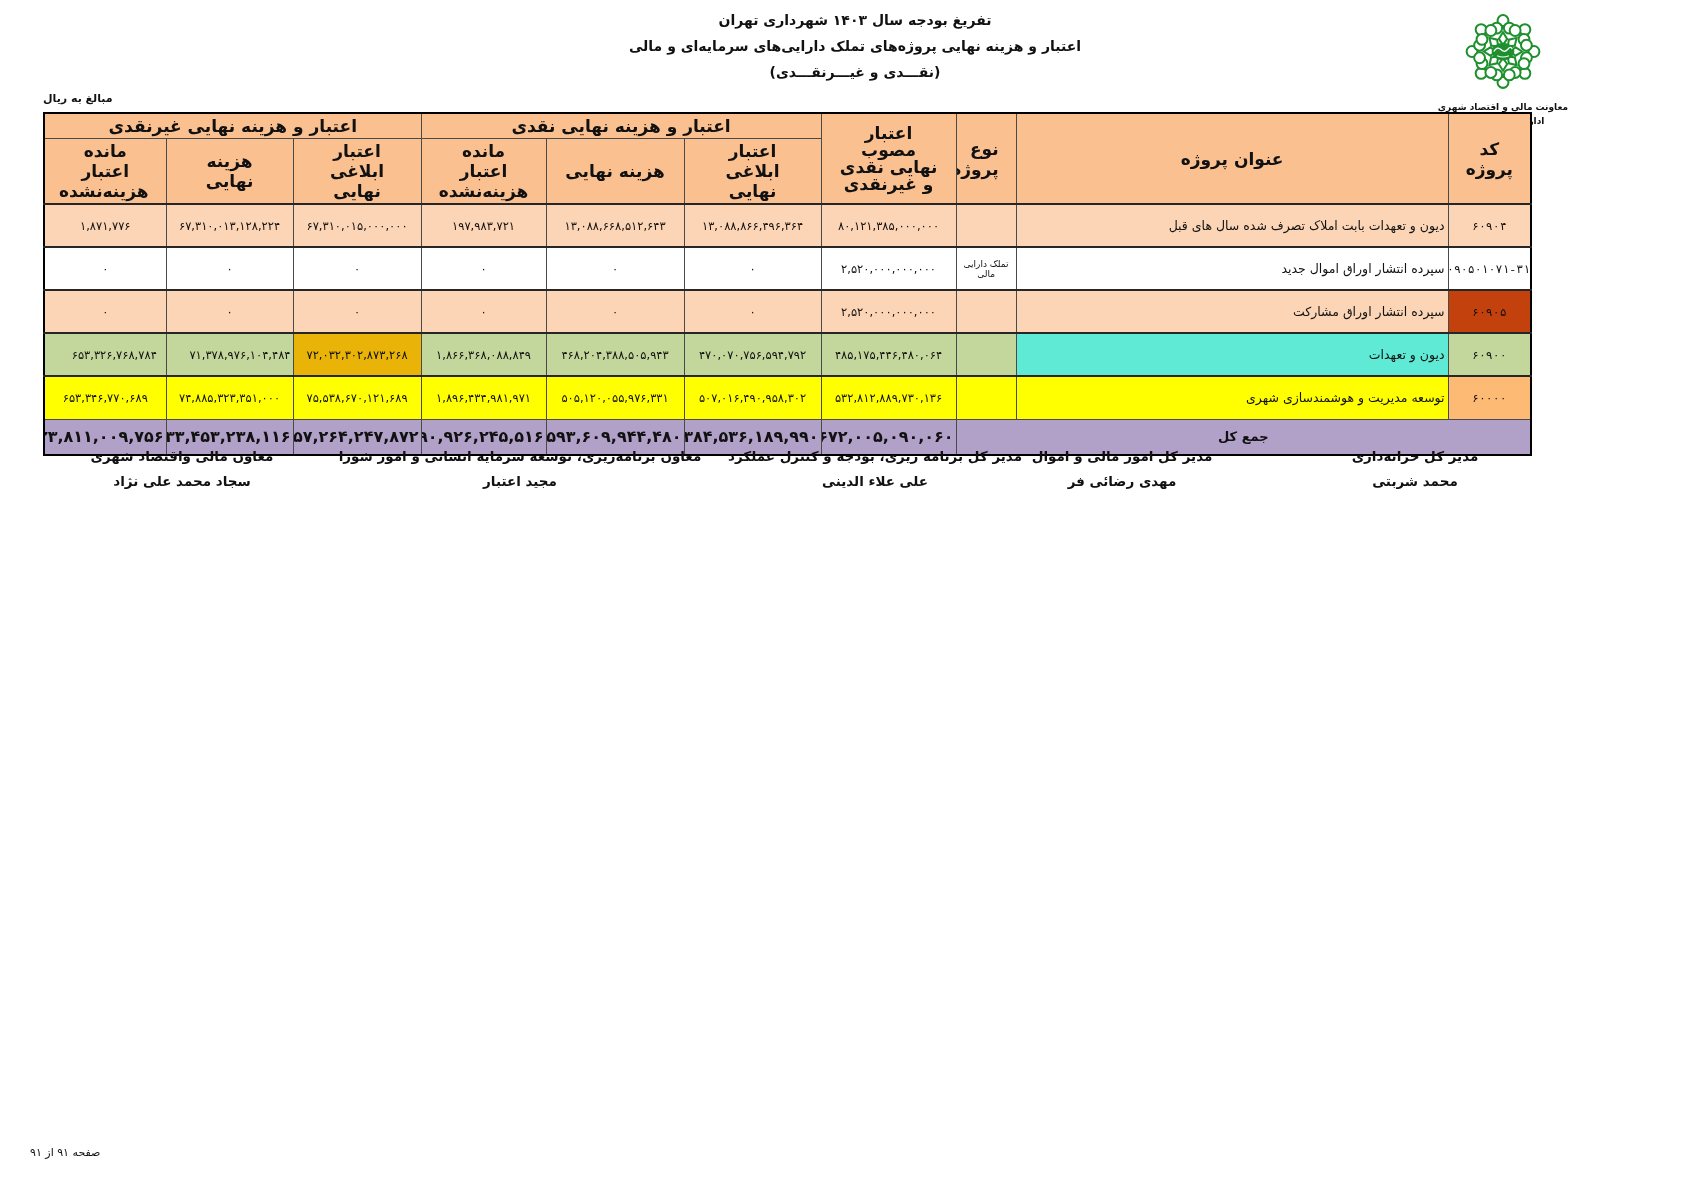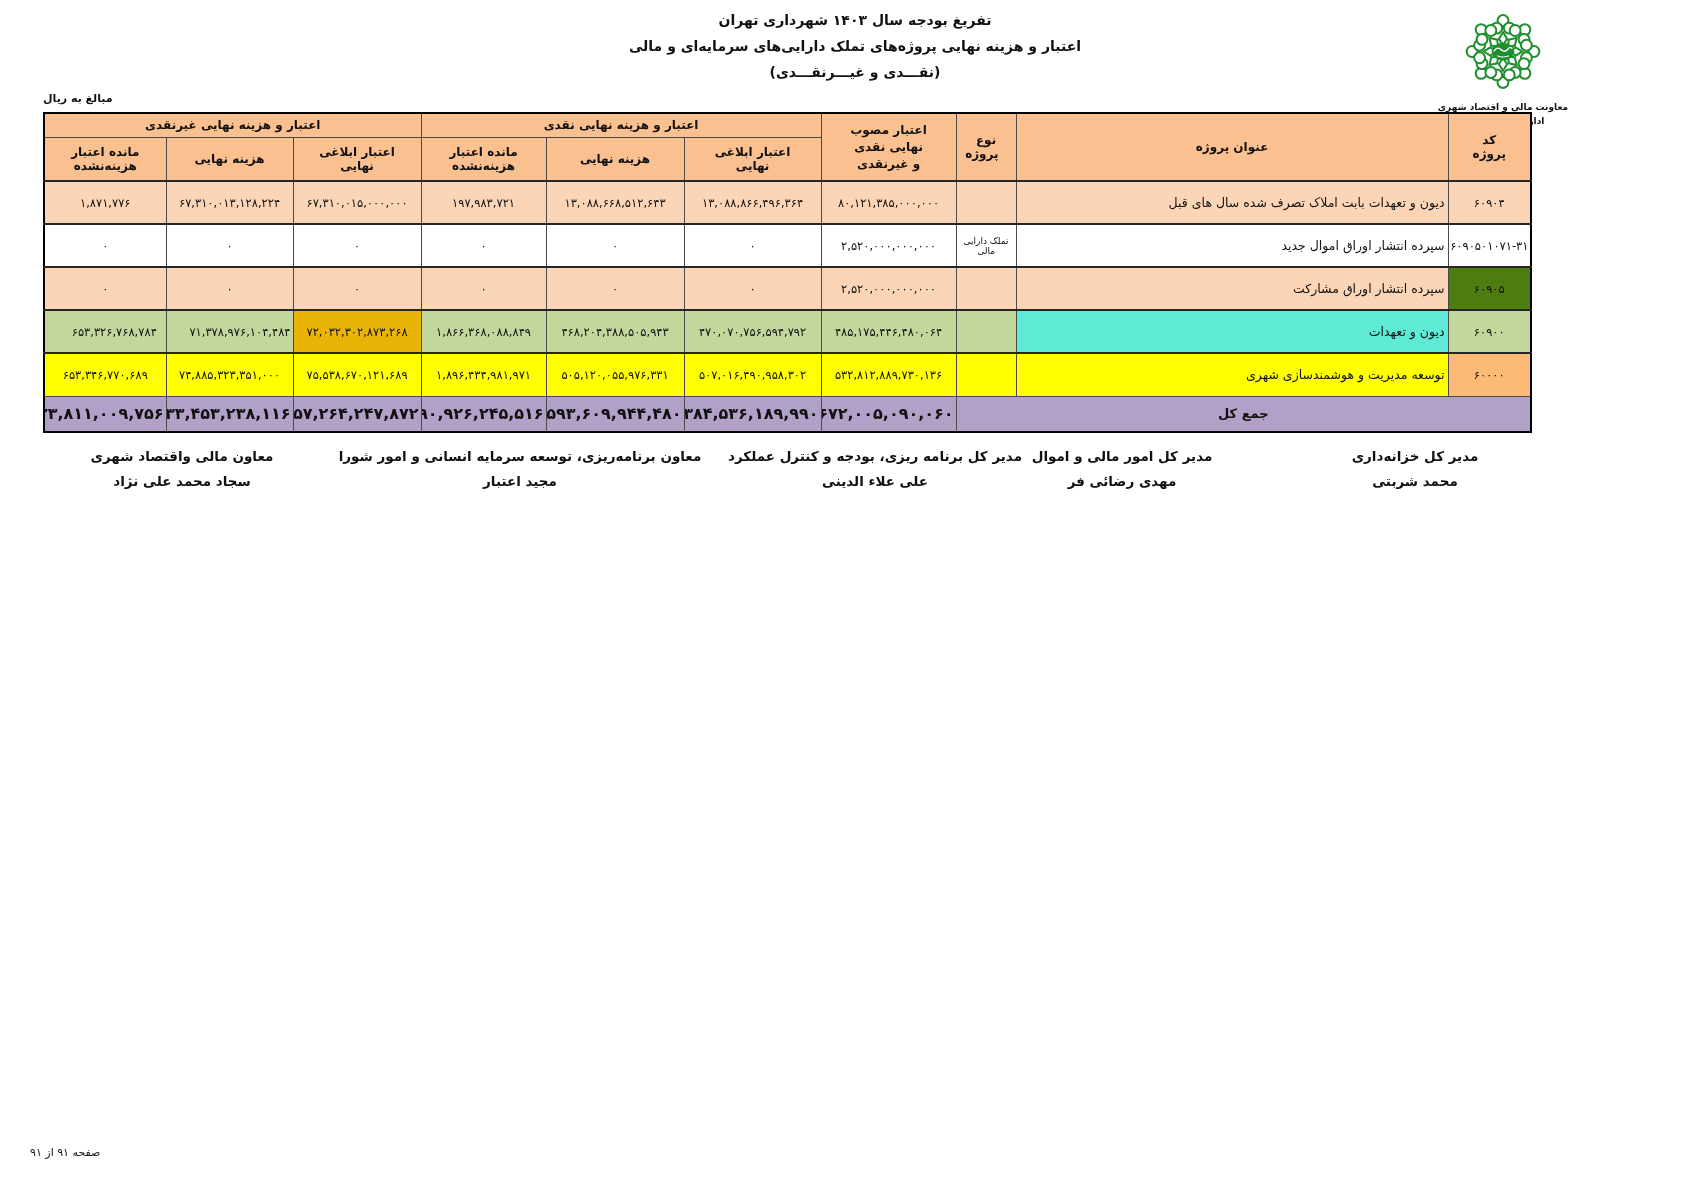--- a/index.html
+++ b/index.html
@@ -54,32 +54,32 @@
     border: 2px solid #000;
     direction: rtl;
   }
   th, td {
     border: 1px solid #4a4a4a;
     overflow: hidden;
     vertical-align: middle;
   }
   thead th {
     background: #fac090;
-    font-size: 12px;
+    font-size: 17px;
     font-weight: bold;
     text-align: center;
     padding: 2px 17px;
   }
   thead tr.group-row { height: 24px; }
   thead tr.sub-row { height: 44px; }
   th.approved-head { white-space: pre-line; line-height: 17px; }
   tbody tr { height: 43px; }
   tbody td { border-top: 2px solid #262626; font-size: 11.5px; }
   td.cell-num { text-align: center; padding: 0 2px; }
-  td.cell-code { text-align: center; font-size: 11.5px; padding: 0 1px; }
+  td.cell-code { text-align: center; font-size: 11.5px; padding: 0 1px; font-family: Liberation Mono, monospace; }
   td.cell-title { text-align: right; font-size: 12.5px; padding: 0 3px; }
   td.cell-type { text-align: center; font-size: 9px; padding: 0 1px; }
   tr.total-row { height: 36px; }
   tr.total-row td { background: #b1a0c7; font-weight: bold; }
   td.total-label { text-align: center; font-size: 13px; }
 
   
   .sig {
     position: absolute;
     top: 448px;
@@ -196,21 +196,21 @@
             <td class="cell-type" style="background: rgb(255, 255, 255);">تملک دارایی مالی</td>
             <td class="cell-num" style="background: rgb(255, 255, 255);">۲,۵۲۰,۰۰۰,۰۰۰,۰۰۰</td>
             <td class="cell-num" style="background: rgb(255, 255, 255);">۰</td>
             <td class="cell-num" style="background: rgb(255, 255, 255);">۰</td>
             <td class="cell-num" style="background: rgb(255, 255, 255);">۰</td>
             <td class="cell-num" style="background: rgb(255, 255, 255);">۰</td>
             <td class="cell-num" style="background: rgb(255, 255, 255);">۰</td>
             <td class="cell-num" style="background: rgb(255, 255, 255);">۰</td>
           </tr>
           <tr>
-            <td class="cell-code" style="background: #4d7c0f;">۶۰۹۰۵</td>
+            <td class="cell-code" style="background: #c2410c;">۶۰۹۰۵</td>
             <td class="cell-title" style="background: rgb(251, 213, 181);">سپرده انتشار اوراق مشارکت</td>
             <td class="cell-type" style="background: rgb(251, 213, 181);"></td>
             <td class="cell-num" style="background: rgb(251, 213, 181);">۲,۵۲۰,۰۰۰,۰۰۰,۰۰۰</td>
             <td class="cell-num" style="background: rgb(251, 213, 181);">۰</td>
             <td class="cell-num" style="background: rgb(251, 213, 181);">۰</td>
             <td class="cell-num" style="background: rgb(251, 213, 181);">۰</td>
             <td class="cell-num" style="background: rgb(251, 213, 181);">۰</td>
             <td class="cell-num" style="background: rgb(251, 213, 181);">۰</td>
             <td class="cell-num" style="background: rgb(251, 213, 181);">۰</td>
           </tr>

